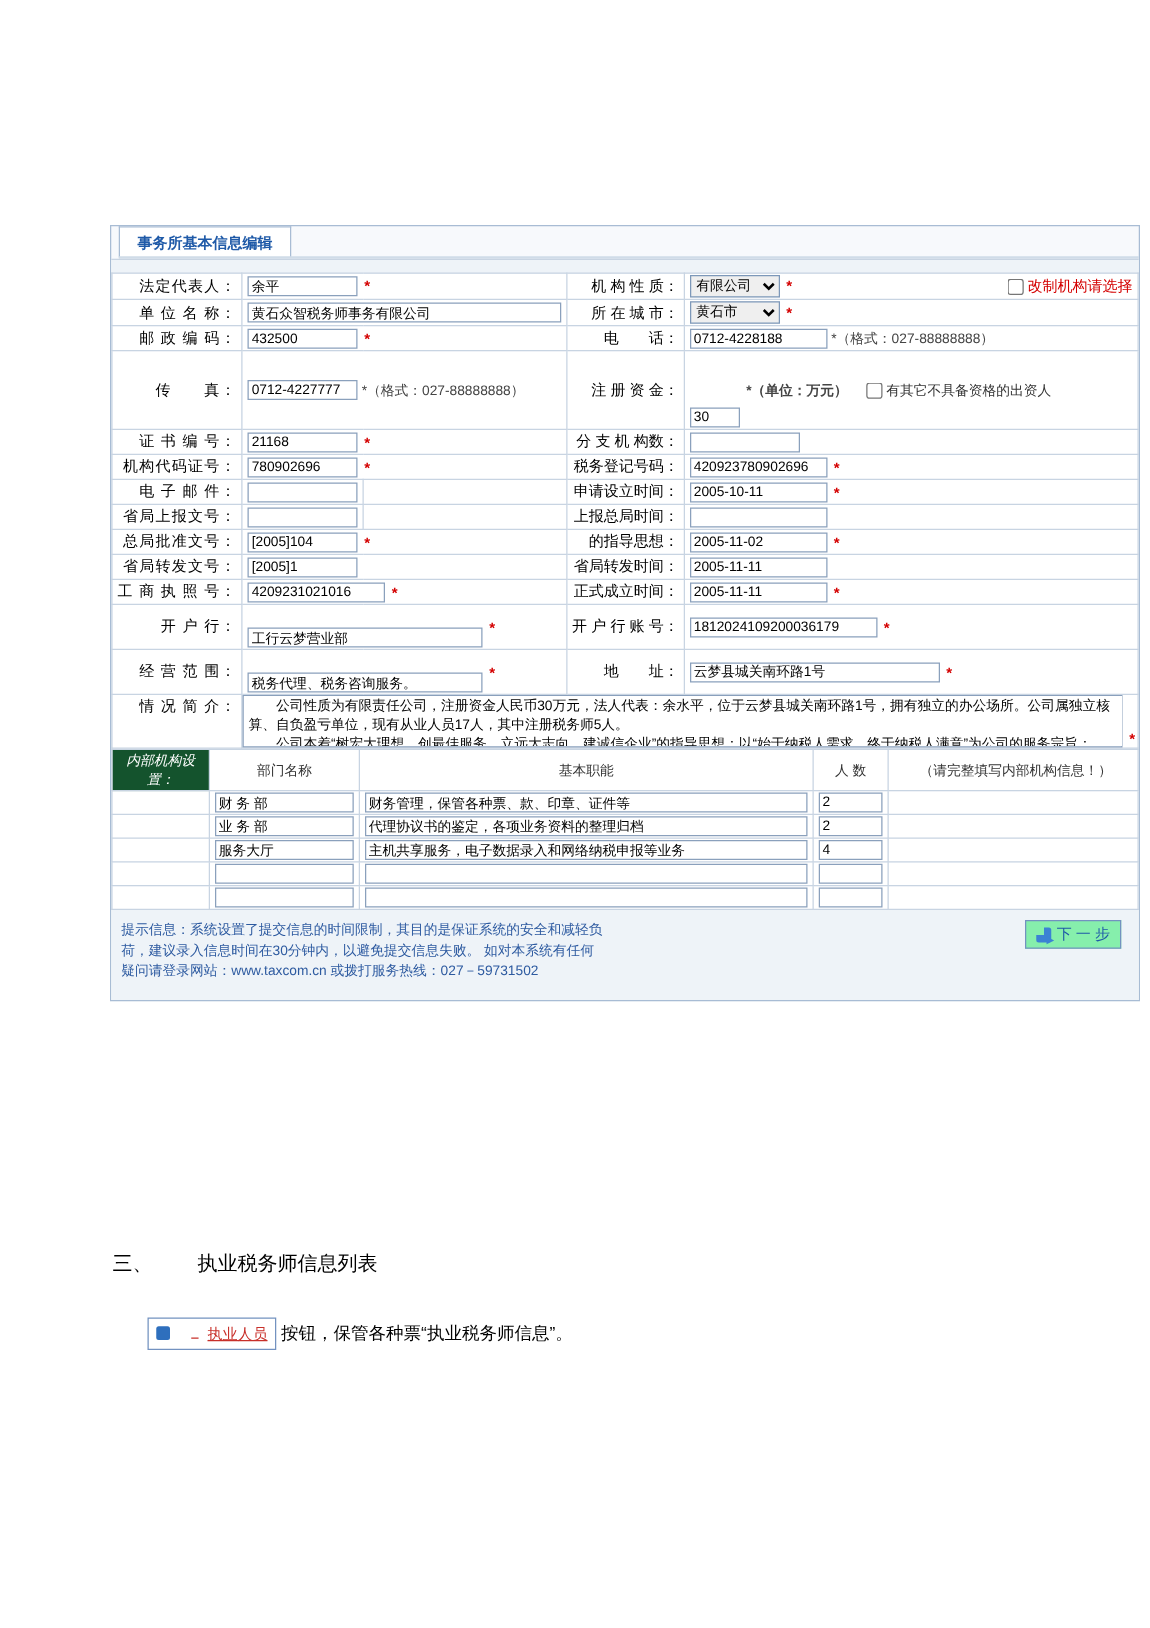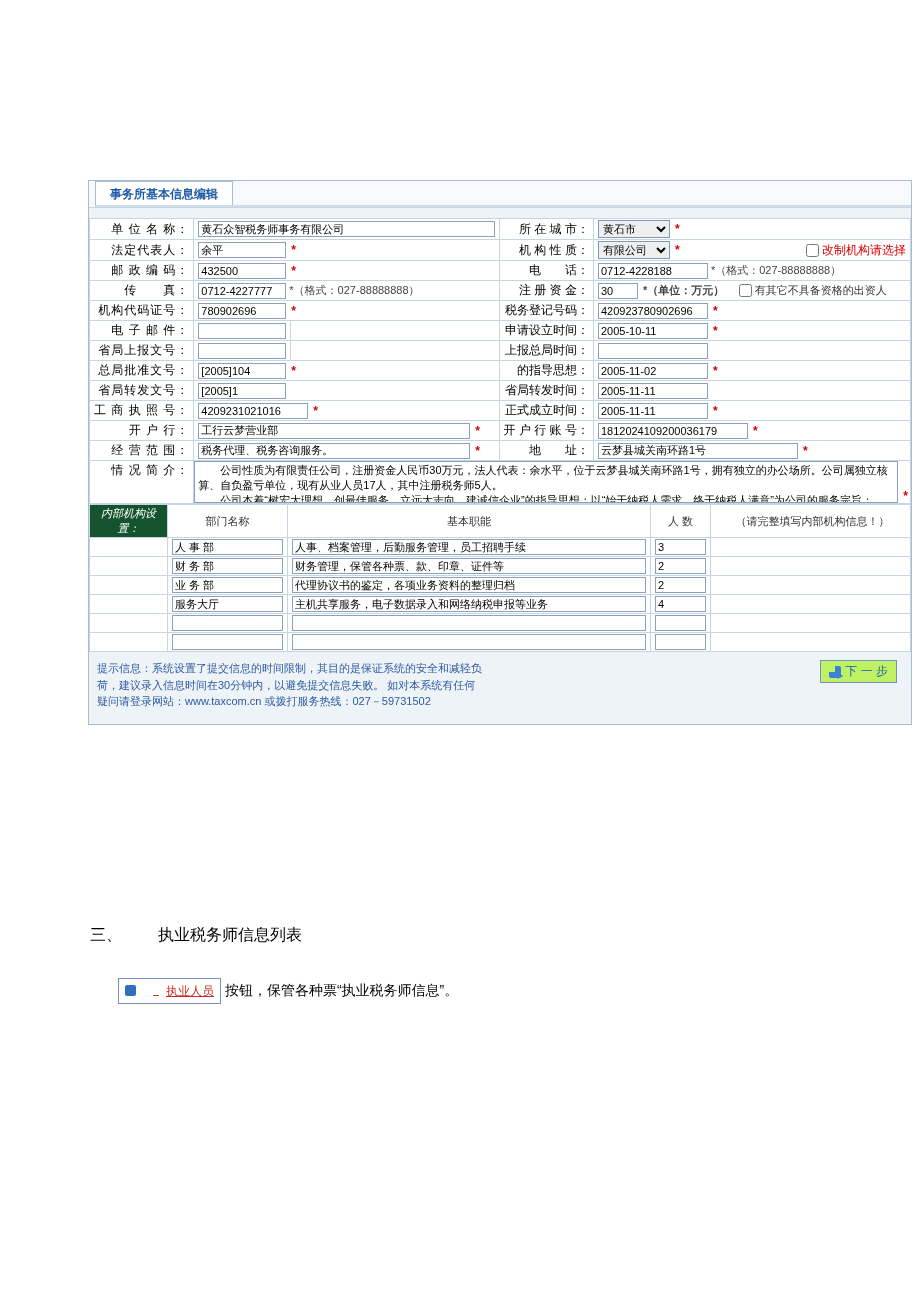--- a/index.html
+++ b/index.html
@@ -9,34 +9,34 @@
   .tab { position: absolute; top: 0; left: 6px; background: #fff; border: 1px solid #a8bcd4; border-bottom: none; padding: 4px 14px 3px; color: #1f5aa8; font-weight: bold; font-size: 12px; }
   .tab-line { position: absolute; bottom: 0; left: 6px; right: 0; height: 2px; background: #d0dce8; }
   .panel-body { background: #eef3f8; border-top: 1px solid #c8d4e2; padding: 10px 0 6px; }
   table.grid { width: 100%; border-collapse: collapse; }
   table.grid td { border: 1px solid #c8d4e2; padding: 1px 4px; height: 18px; vertical-align: middle; background: #fff; }
   td.label { text-align: right; background: #f3f6fb; white-space: nowrap; width: 78px; letter-spacing: 1px; }
   td.label-wide { text-align: right; background: #f3f6fb; white-space: nowrap; width: 82px; }
   input[type=text] { border: 1px solid #8aa0bc; height: 16px; font-size: 11px; padding: 0 2px; width: 100%; background: #fff; }
   input.short { width: 88px; }
   input.med { width: 110px; }
-  input.long { width: 272px; }
+  input.long { width: 188px; margin-top: 17px; }
   input.medlong { width: 150px; }
   select { border: 1px solid #7d98b9; height: 18px; font-size: 11px; background: #efefef; }
   .star { color: #d40000; font-weight: bold; padding: 0 2px; }
   .hint { color: #444; font-size: 11px; }
   .chk { vertical-align: middle; }
   .link { color: #d40000; text-decoration: none; }
   textarea { width: 100%; border: 1px solid #8aa0bc; font-size: 11px; font-family: inherit; resize: none; height: 42px; line-height: 1.35; padding: 1px 3px; }
   .sect-head td { background: linear-gradient(#eaf1f9,#d7e4f1); color: #333; text-align: center; }
   .sect-head td.side { background: #14532d; color: #fff; font-style: italic; }
   .inner-tbl td { font-size: 11px; }
   .footer { display: flex; justify-content: space-between; align-items: flex-start; padding: 8px 14px 8px 8px; }
   .footer .notes { color: #2d5aa0; font-size: 11px; line-height: 1.5; }
-  .next-btn { display: inline-flex; align-items: center; gap: 4px; border: 1px solid #7392c0; background: #bef264; padding: 2px 8px; color: #1f5aa8; font-size: 12px; cursor: pointer; }
+  .next-btn { display: inline-flex; align-items: center; gap: 4px; border: 1px solid #7392c0; background: #86efac; padding: 2px 8px; color: #1f5aa8; font-size: 12px; cursor: pointer; }
   .next-btn .ico { width: 12px; height: 12px; background: conic-gradient(#3b82d4 0 75%, transparent 0); border-radius: 2px; position: relative; }
   .next-btn .ico::after { content: "▶"; font-size: 8px; color: #3b82d4; position: absolute; right: -2px; bottom: -2px; }
   .doc-sect { margin: 200px 60px 0 90px; }
   .doc-h { font-size: 16px; margin-bottom: 30px; }
   .doc-h .num { margin-right: 36px; }
   .doc-p { font-size: 14px; line-height: 2; text-indent: 2em; }
   .inline-btn { display: inline-flex; align-items: center; gap: 2px; border: 1px solid #7392c0; background: #fff; padding: 0 6px; color: #c8302a; font-size: 12px; vertical-align: middle; text-decoration: underline; }
   .inline-btn .plus { display: inline-block; width: 11px; height: 11px; background: #2e6fbd; color: #fff; font-size: 10px; line-height: 11px; text-align: center; border-radius: 2px; }
   .input-cell { display: flex; align-items: center; gap: 3px; }
   .note-text { font-size: 11px; color: #333; }
@@ -48,56 +48,56 @@
   <div class="tab-container">
     <div class="tab">事务所基本信息编辑</div>
     <div class="tab-line"></div>
   </div>
   <div class="panel-body">
 
     <table class="grid">
 
       <tbody>
           <tr>
-        <td class="label">单 位 名 称：</td>
-        <td colspan="3">
-              <div class="input-cell">
-                <input type="text" value="黄石众智税务师事务有限公司" style="">
-              </div>
-            </td>
-        <td class="label-wide">所 在 城 市：</td>
-        <td>
-              <div class="input-cell">
-          <select style="width:72px"><option>黄石市</option></select>
-          <span class="star">*</span>
-        </div>
-            </td>
-      </tr>
-
-      <tr>
         <td class="label">法定代表人：</td>
         <td colspan="3">
               <div class="input-cell">
                 <input class="short" type="text" value="余平" style="">
                 <span class="star">*</span>
               </div>
             </td>
         <td class="label-wide">机 构 性 质：</td>
         <td>
               <div class="input-cell">
           <select style="width:72px"><option>有限公司</option></select>
           <span class="star">*</span>
           <span style="flex:1"></span>
           <input type="checkbox" class="chk" style="">
           <a href="#" class="link">改制机构请选择</a>
         </div>
             </td>
       </tr>
 
       <tr>
+        <td class="label">单 位 名 称：</td>
+        <td colspan="3">
+              <div class="input-cell">
+                <input type="text" value="黄石众智税务师事务有限公司" style="">
+              </div>
+            </td>
+        <td class="label-wide">所 在 城 市：</td>
+        <td>
+              <div class="input-cell">
+          <select style="width:72px"><option>黄石市</option></select>
+          <span class="star">*</span>
+        </div>
+            </td>
+      </tr>
+
+      <tr>
         <td class="label">邮 政 编 码：</td>
         <td colspan="3">
               <div class="input-cell">
                 <input class="short" type="text" value="432500" style="">
                 <span class="star">*</span>
               </div>
             </td>
         <td class="label-wide">电　　话：</td>
         <td>
               <div class="input-cell">
@@ -110,24 +110,35 @@
       <tr>
         <td class="label">传　　真：</td>
         <td colspan="3">
               <div class="input-cell">
                 <input class="short" type="text" value="0712-4227777" style="">
                 <span class="hint">*（格式：027-88888888）</span>
               </div>
             </td>
         <td class="label-wide">注 册 资 金：</td>
         <td>
-              <div class="input-cell"><input style="width: 40px;" type="text" value="30"><span class="hint star">*（单位：万元）</span>&nbsp;&nbsp;<input type="checkbox" class="chk" style=""> <span class="note-text">有其它不具备资格的出资人</span></div>
-            </td>
-      </tr>
-
+              <div class="input-cell"><input style="width: 40px; margin-top: 44px;" type="text" value="30"><span class="hint star">*（单位：万元）</span>&nbsp;&nbsp;<input type="checkbox" class="chk" style=""> <span class="note-text">有其它不具备资格的出资人</span></div>
+            </td>
+      </tr>
+
+      <tr>
+        <td class="label">证 书 编 号：</td>
+        <td colspan="3">
+              <div class="input-cell">
+                <input class="short" type="text" value="21168" style="">
+                <span class="star">*</span>
+              </div>
+            </td>
+        <td class="label-wide">分 支 机 构数：</td>
+        <td><input class="short" type="text" value="" style=""></td>
+      </tr>
 
       <tr>
         <td class="label">机构代码证号：</td>
         <td colspan="3">
               <div class="input-cell">
                 <input class="short" type="text" value="780902696" style="">
                 <span class="star">*</span>
               </div>
             </td>
         <td class="label-wide">税务登记号码：</td>
@@ -252,27 +263,20 @@
       <tbody>
           <tr class="sect-head">
         <td class="side" style="width:78px">内部机构设置：</td>
         <td style="width:120px">部门名称</td>
         <td>基本职能</td>
         <td style="width:60px">人 数</td>
         <td style="width:200px;text-align:center;padding-left:8px">（请完整填写内部机构信息！）</td>
       </tr>
       </tbody>
         <tbody id="dept-rows">
-          <tr>
-            <td></td>
-            <td><input type="text" value="人 事 部" style=""></td>
-            <td><input type="text" value="人事、档案管理，后勤服务管理，员工招聘手续" style=""></td>
-            <td><input type="text" value="3" style=""></td>
-            <td></td>
-          </tr>
           <tr>
             <td></td>
             <td><input type="text" value="财 务 部" style=""></td>
             <td><input type="text" value="财务管理，保管各种票、款、印章、证件等" style=""></td>
             <td><input type="text" value="2" style=""></td>
             <td></td>
           </tr>
           <tr>
             <td></td>
             <td><input type="text" value="业 务 部" style=""></td>

